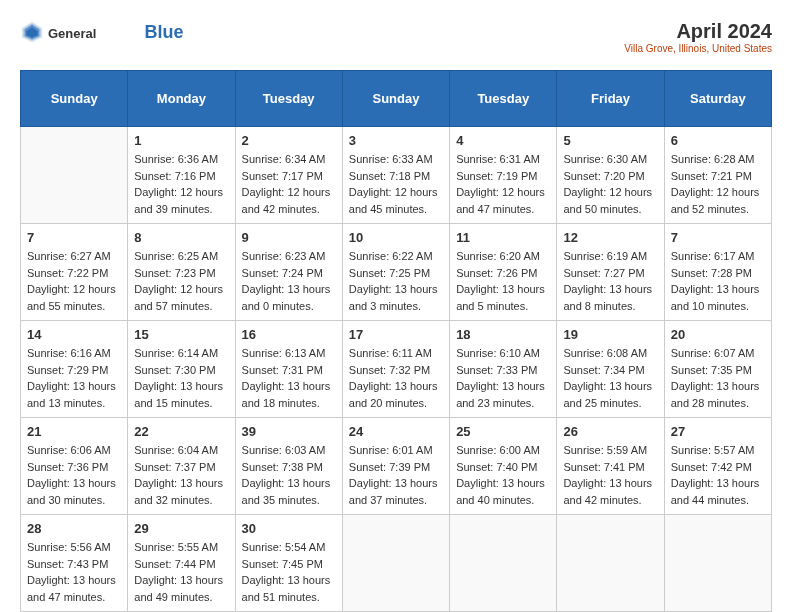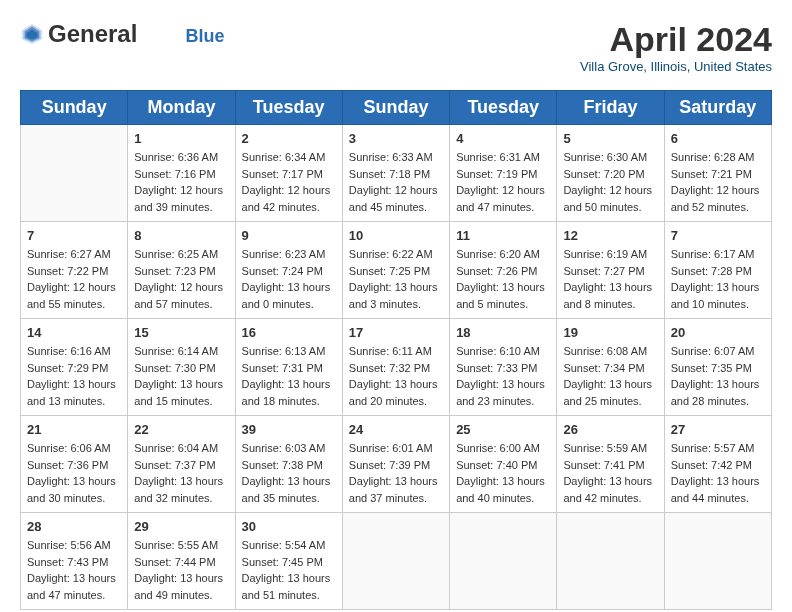--- a/index.html
+++ b/index.html
@@ -15,57 +15,57 @@
       justify-content: space-between;
       align-items: flex-start;
       margin-bottom: 16px;
     }
     .logo {
       display: flex;
       align-items: center;
       gap: 4px;
     }
     .logo-text-general {
-      font-size: 24px;
+      font-size: 13px;
       font-weight: bold;
       color: #333;
     }
     .logo-text-blue {
       font-size: 18px;
       font-weight: bold;
       color: #2a6db5;
       margin-left: 48px;
     }
     .logo-icon {
       width: 24px;
       height: 24px;
     }
     .title-block {
       text-align: right;
     }
     .calendar-title {
-      font-size: 34px;
+      font-size: 20px;
       font-weight: bold;
       color: #333;
     }
     .calendar-subtitle {
-      font-size: 13px;
-      color: #0c4a6e;
+      font-size: 10px;
+      color: #c2410c;
     }
     .calendar-table {
       width: 100%;
       border-collapse: collapse;
       border: 1px solid #ccc;
     }
     .calendar-table th {
       background-color: #2a6db5;
       color: #fff;
       text-align: center;
-      padding: 6px 4px;
-      font-size: 18px;
+      padding: 20px 4px;
+      font-size: 13px;
       border: 1px solid #1e5a9a;
     }
     .calendar-table td {
       vertical-align: top;
       padding: 6px 6px;
       border: 1px solid #ccc;
       width: calc(100% / 7);
       min-height: 80px;
       font-size: 11px;
       color: #333;

